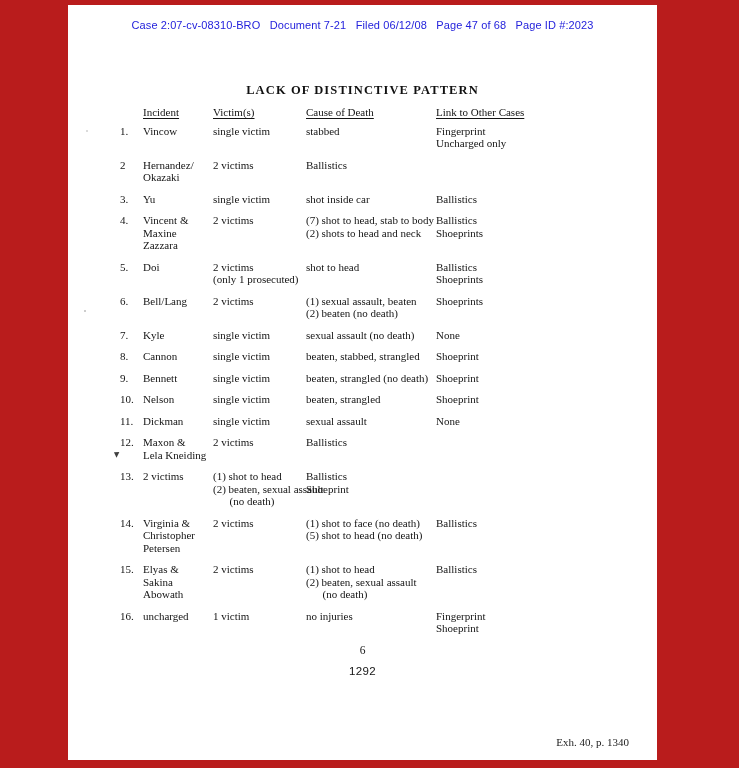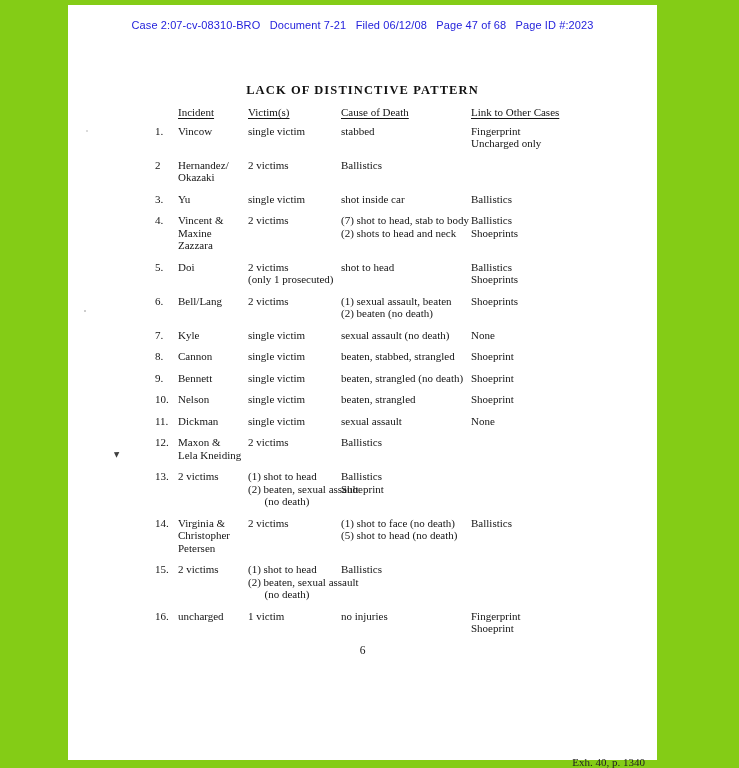--- a/index.html
+++ b/index.html
@@ -5,21 +5,21 @@
   html, body { margin: 0; padding: 0; }
   body {
     width: 739px; height: 768px;
     background: #2e2e2e;
     font-family: "Liberation Serif", serif;
     overflow: hidden;
   }
   .canvas {
     position: relative;
     width: 739px; height: 768px;
-    background: #84cc16;
+    background: #b91c1c;
   }
   .page {
     position: absolute;
     left: 68px; top: 5px;
     width: 589px; height: 755px;
     background: #ffffff;
     color: #141414;
   }
   .stamp-header {
     margin-top: 14px;
@@ -34,21 +34,21 @@
     margin-top: 52px;
     text-align: center;
     font-weight: bold;
     font-size: 12.5px;
     letter-spacing: 1.1px;
     color: #111;
   }
   .grid-row {
     display: grid;
     grid-template-columns: 23px 70px 93px 130px 160px;
-    padding-left: 87px;
+    padding-left: 52px;
     align-items: start;
     font-size: 11px;
     line-height: 12.5px;
   }
   .grid-row > div { white-space: pre; }
   .table-head {
     margin-top: 8px;
     margin-bottom: 6px;
   }
   .table-head .col-label {
@@ -63,25 +63,24 @@
   }
   .stamp-num {
     margin-top: 9px;
     text-align: center;
     font-family: "Liberation Sans", sans-serif;
     font-size: 11.5px;
     letter-spacing: 0.3px;
   }
   .exhibit {
     position: absolute;
-    right: 12px;
+    right: 28px;
     top: 731px;
     font-size: 11px;
     color: #222;
-    margin-top: 20px;
   }
   .cursor-mark {
     position: absolute;
     left: 47px; top: 446px;
     width: 0; height: 0;
     border-left: 5px solid #2a2a2a;
     border-top: 2px solid transparent;
     border-bottom: 4px solid transparent;
     transform: rotate(-25deg);
     opacity: 0.9;
@@ -234,39 +233,43 @@
 Christopher
 Petersen</div>
         <div>2 victims</div>
         <div>(1) shot to face (no death)
 (5) shot to head (no death)</div>
         <div>Ballistics</div>
       </div>
 
       <div class="grid-row">
         <div>15.</div>
+        <div>Elyas &amp;
+Sakina
+Abowath</div>
         <div>2 victims</div>
         <div>(1) shot to head
 (2) beaten, sexual assault
       (no death)</div>
         <div>Ballistics</div>
       </div>
 
       <div class="grid-row">
         <div>16.</div>
         <div>uncharged</div>
         <div>1 victim</div>
         <div>no injuries</div>
         <div>Fingerprint
 Shoeprint</div>
       </div>
     </div>
 
     <div class="page-num">6</div>
 
+    <div class="stamp-num">1292</div>
 
     <div class="exhibit">Exh. 40, p. 1340</div>
 
     <div class="cursor-mark"></div>
     <div class="speck-a"></div>
     <div class="speck-b"></div>
   </div>
 </div>
 
 </body></html>

